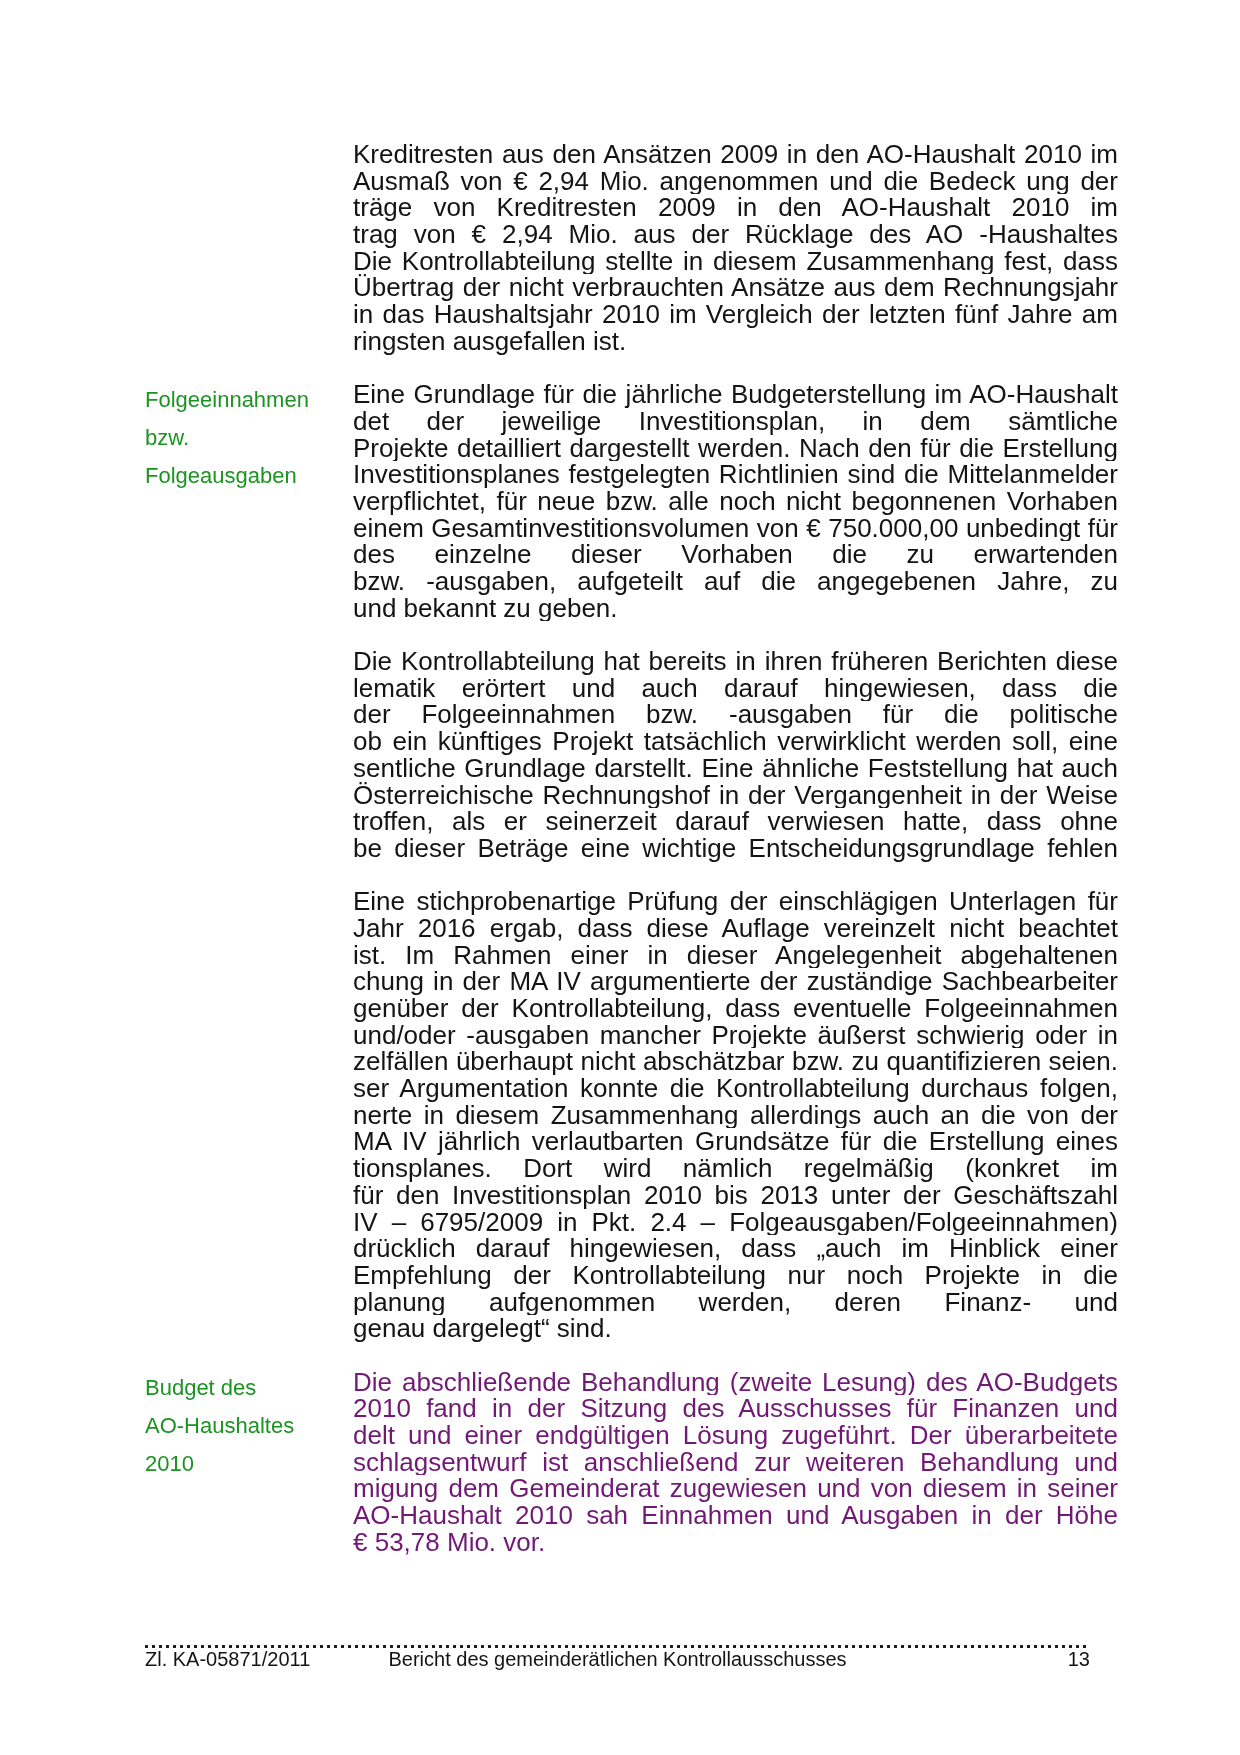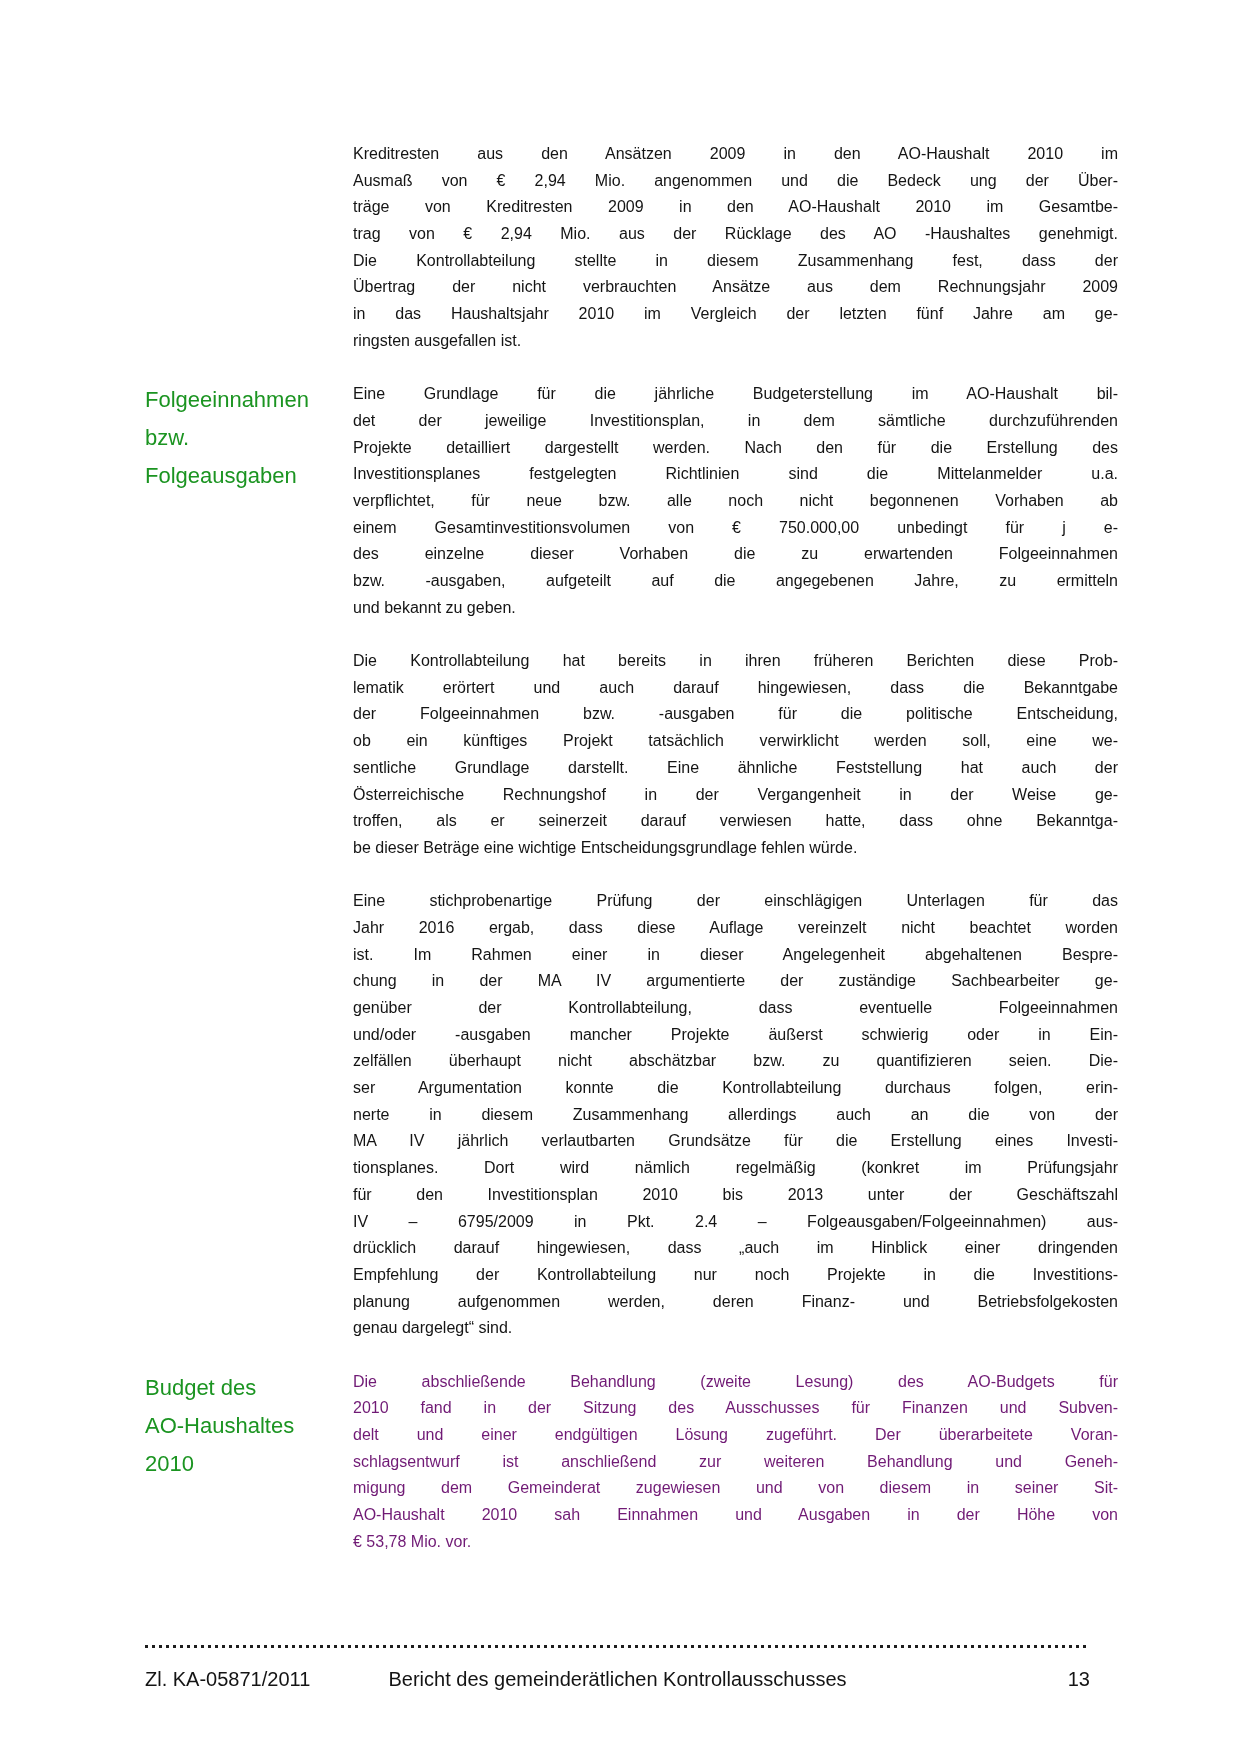--- a/index.html
+++ b/index.html
@@ -27,21 +27,21 @@
     grid-template-columns: 208px 765px;
     align-items: start;
   }
   .label {
     font-size: 22px;
     line-height: 38px;
     padding-right: 12px;
   }
   .para {
     margin: 0 0 26.7px 0;
-    font-size: 16px;
+    font-size: 26px;
     line-height: 26.7px;
     color: #141414;
   }
   .para .line {
     height: 26.7px;
     overflow: hidden;
     text-align: justify;
     text-align-last: justify;
     text-justify: inter-word;
   }
@@ -56,21 +56,21 @@
   }
   .dotted {
     height: 2.8px;
     background-image: repeating-linear-gradient(
       to right, #1d1d1d 0 2.7px, transparent 2.7px 7px);
   }
   .footer-row {
     display: grid;
     grid-template-columns: 1fr auto 1fr;
     align-items: baseline;
-    margin-top: 20px;
+    margin-top: 0;
     font-size: 20px;
     color: #141414;
   }
   .footer-row .f-left   { justify-self: start; }
   .footer-row .f-center { justify-self: center; }
   .footer-row .f-right  { justify-self: end; }
 </style>
 </head>
 <body>
 

